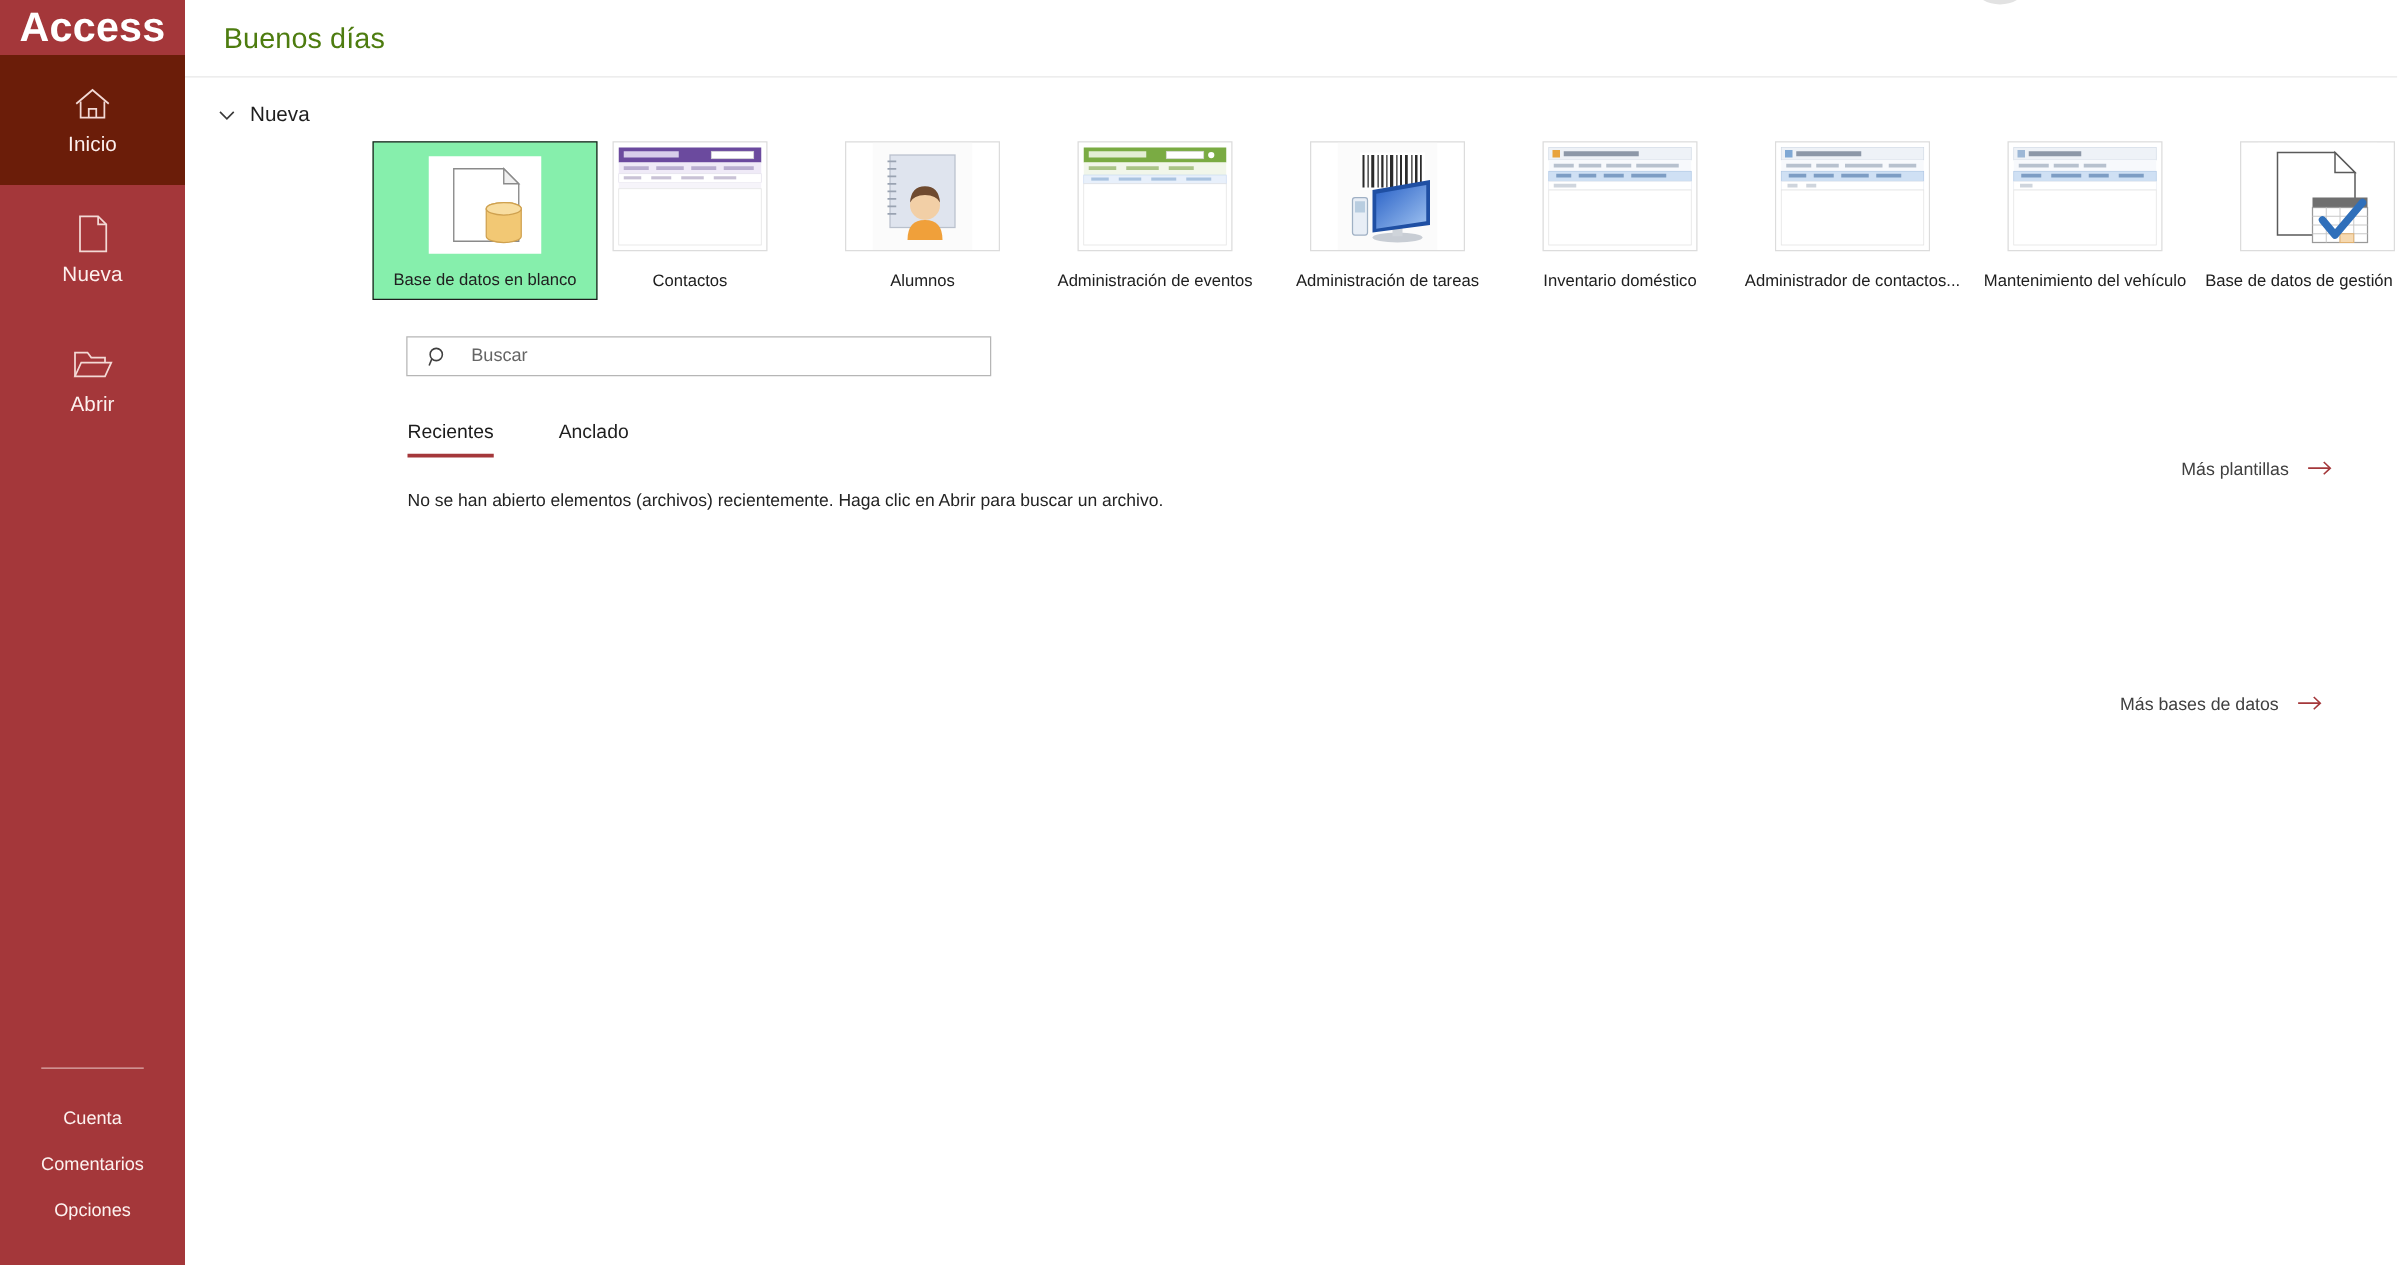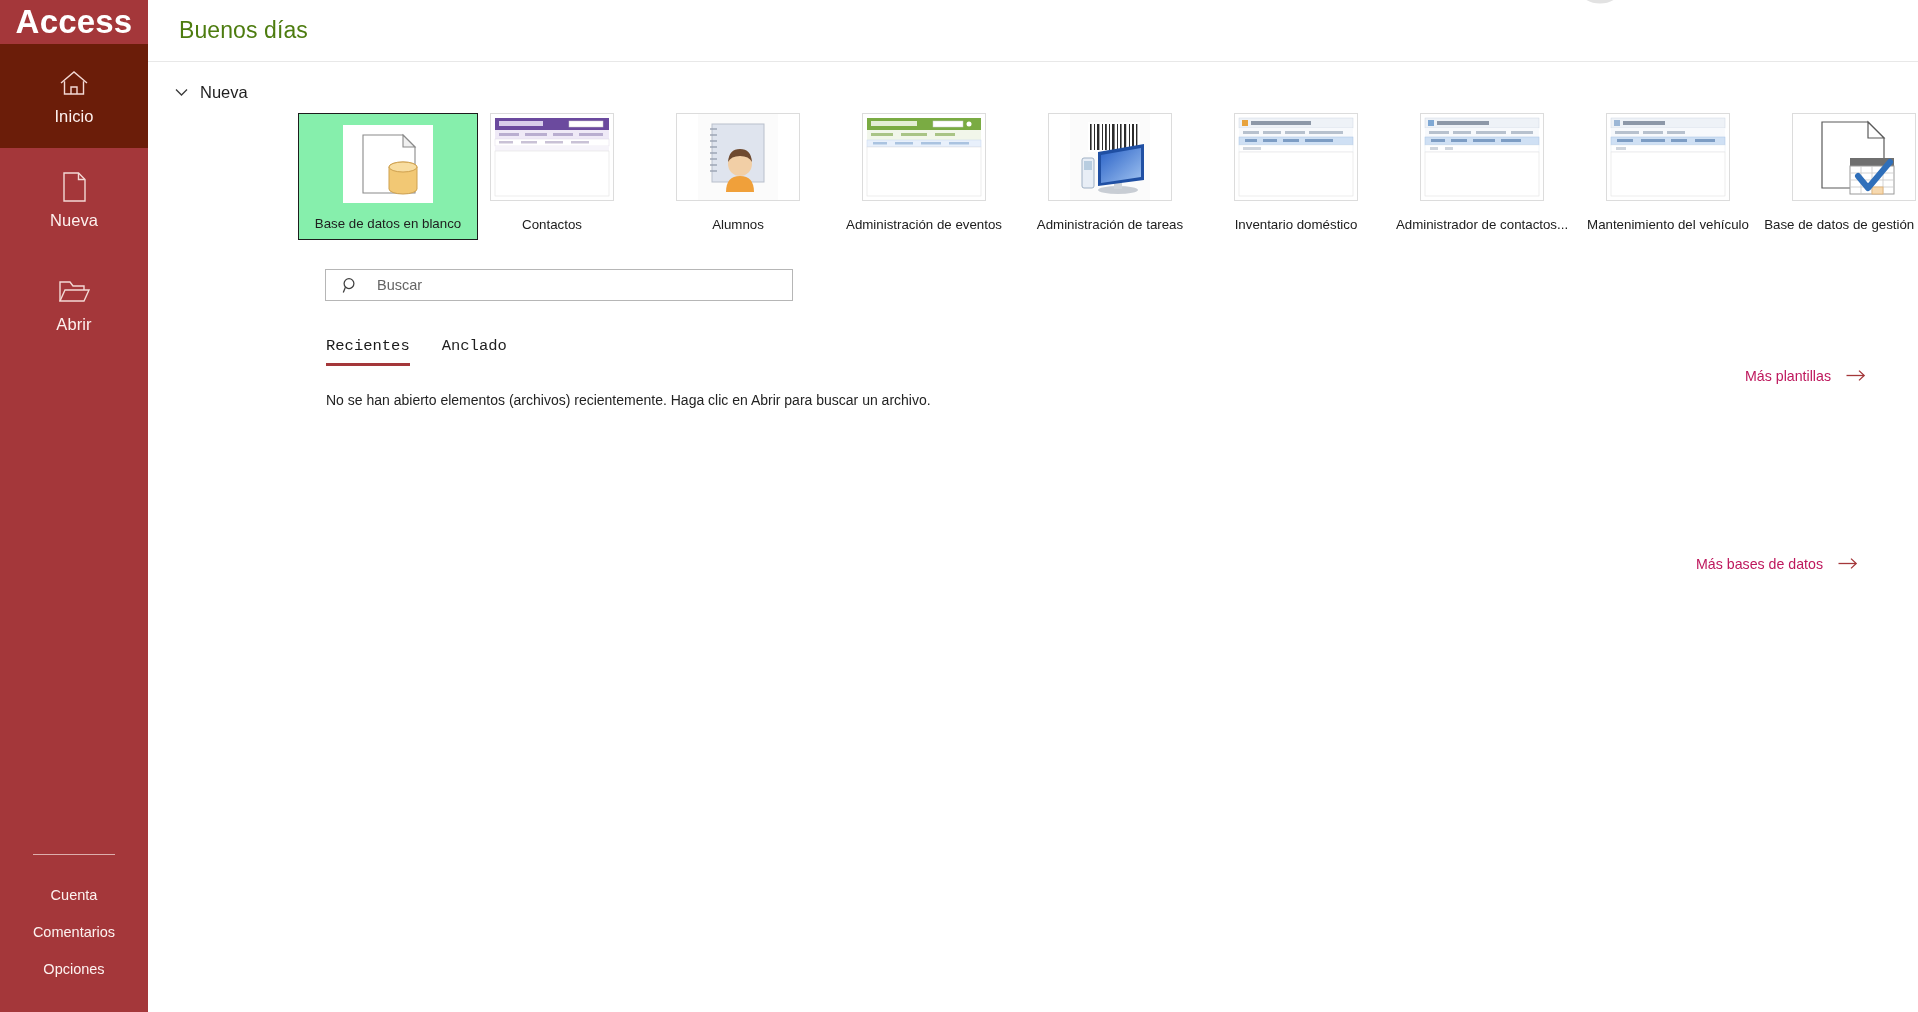--- a/index.html
+++ b/index.html
@@ -214,36 +214,35 @@
     font-size: 14.5px;
     color: #3c3c3c;
     flex: 1 1 auto;
     height: 44px;
   }
   .search-input::placeholder { color: #656565; opacity: 1; }
 
   .more-link {
     position: absolute;
     display: flex;
-    align-items: center;
+    align-items: flex-start;
     gap: 15px;
-    color: #be185d;
+    color: #404040;
     font-size: 14.2px;
     cursor: pointer;
   }
   .more-link .arrow { width: 20px; height: 14px; display:flex; }
   #more-templates { right: 52px; top: 285px; }
 
   
   .tabs {
     display: flex;
-    gap: 32px;
+    gap: 52px;
     margin: 32px 0 0 178px;
     border-bottom: 0;
-    font-family: Liberation Mono, monospace;
   }
   .tab {
     font-size: 15.5px;
     color: #1f1f1f;
     padding-bottom: 11px;
     cursor: pointer;
     position: relative;
   }
   .tab.active { color: #1b1b1b; }
   .tab.active::after {

